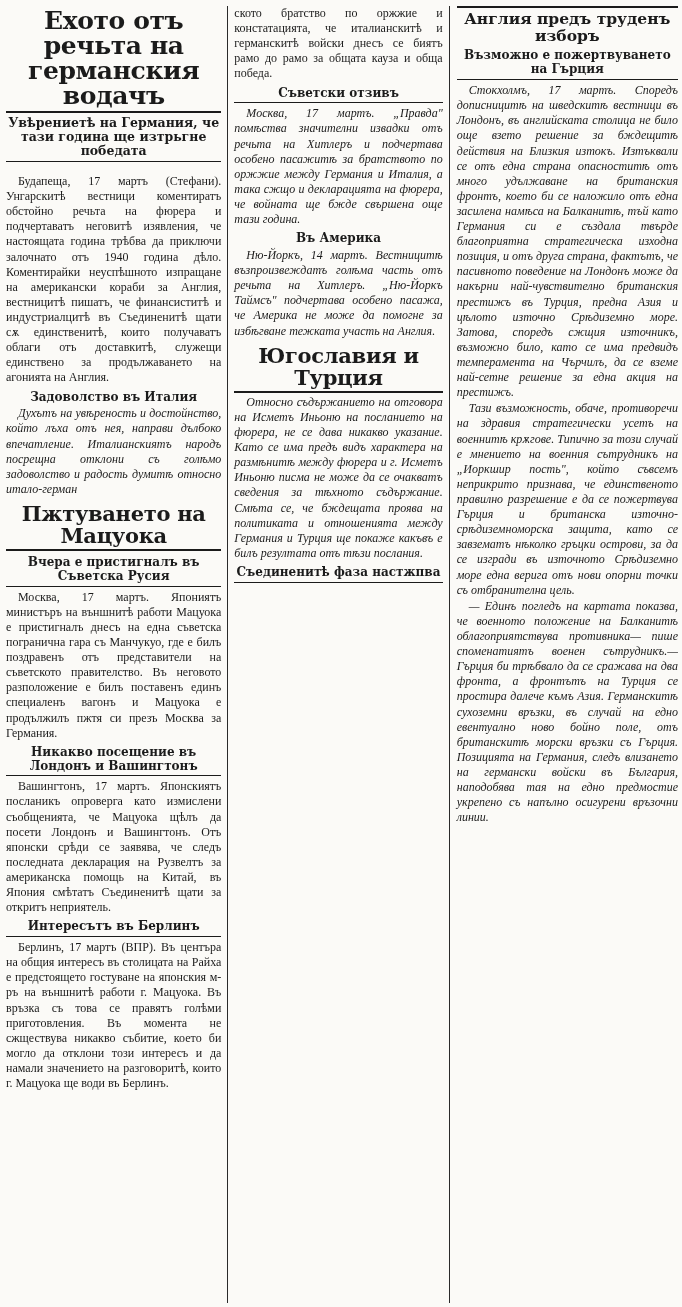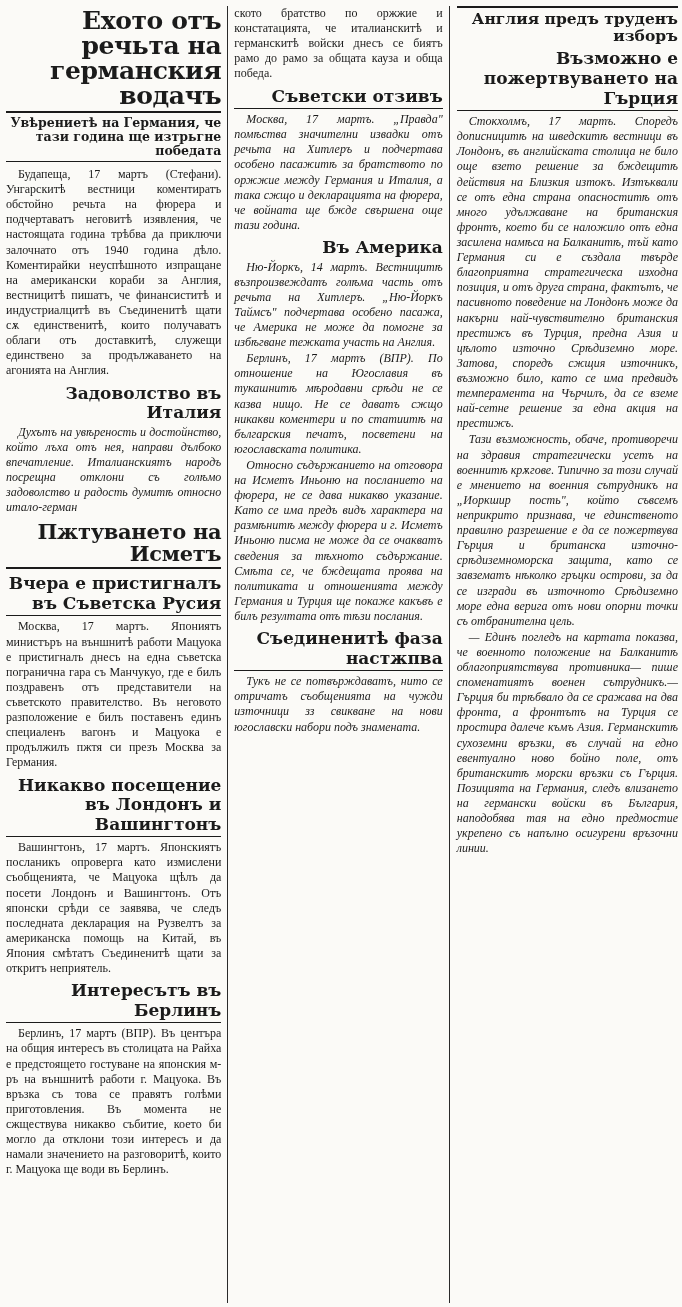--- a/index.html
+++ b/index.html
@@ -48,21 +48,21 @@
     margin: 2px 0 3px 0;
     border-bottom: 2px solid #1b1b1b;
     padding-bottom: 3px;
   }
   .subhead-main {
     font-family: "DejaVu Serif", serif;
     font-weight: bold;
     font-size: 12.5px;
     text-align: center;
     line-height: 1.12;
-    margin: 2px 0 5px 0;
+    margin: 2px 0 12px 0;
     border-bottom: 1px solid #1b1b1b;
     padding-bottom: 3px;
   }
   .headline-2 {
     font-family: "DejaVu Serif", serif;
     font-weight: bold;
     font-size: 21px;
     letter-spacing: -0.3px;
     text-align: center;
     line-height: 1.05;
@@ -78,21 +78,21 @@
     line-height: 1.08;
     margin: 2px 0 2px 0;
   }
   .rule-top {
     border-top: 2px solid #1b1b1b;
     margin: 0 0 3px 0;
   }
   .sec-title {
     font-family: "DejaVu Serif", serif;
     font-weight: bold;
-    font-size: 17px;
+    font-size: 12px;
     text-align: center;
     line-height: 1.15;
     margin: 5px 0 2px 0;
   }
   .sec-title.underlined {
     border-bottom: 1px solid #1b1b1b;
     padding-bottom: 2px;
     margin-bottom: 3px;
   }
   p.body {
@@ -100,62 +100,61 @@
     font-size: 12px;
     line-height: 1.26;
     text-align: justify;
     text-indent: 12px;
     margin: 0 0 1px 0;
     hyphens: auto;
   }
   p.body.italic {
     font-style: italic;
   }
-  .col-1 > *, .col-2 > *, .col-3 > * { max-width: 100%; text-align: right; }
+  .col-1 > *, .col-2 > *, .col-3 > * { max-width: 100%; }
 </style>
 </head>
 <body>
 
 <div class="page">
   <div class="columns">
 
     <div class="col col-1">
       <div class="headline-main">Ехото отъ речьта на германския водачъ</div>
       <div class="subhead-main">Увѣрениетѣ на Германия, че тази година ще изтрьгне победата</div>
 
       <p class="body">Будапеща, 17 мартъ (Стефани). Унгарскитѣ вестници коментиратъ обстойно речьта на фюрера и подчертаватъ неговитѣ изявления, че настоящата година трѣбва да приключи залочнато отъ 1940 година дѣло. Коментирайки неуспѣшното изпращане на американски кораби за Англия, вестницитѣ пишатъ, че финансиститѣ и индустриалцитѣ въ Съединенитѣ щати сѫ единственитѣ, които получаватъ облаги отъ доставкитѣ, служещи единствено за продължаването на агонията на Англия.</p>
 
       <div class="sec-title">Задоволство въ Италия</div>
       <p class="body italic">Духътъ на увѣреность и достойнство, който лъха отъ нея, направи дълбоко впечатление. Италианскиятъ народъ посрещна отклони съ голѣмо задоволство и радость думитѣ относно итало-герман</p>
 
-      <div class="headline-2">Пжтуването на Исметъ</div>
+      <div class="headline-2">Пжтуването на Мацуока</div>
       <div class="sec-title underlined">Вчера е пристигналъ въ Съветска Русия</div>
       <p class="body">Москва, 17 мартъ. Япониятъ министъръ на външнитѣ работи Мацуока е пристигналъ днесъ на една съветска погранична гара съ Манчукуо, где е билъ поздравенъ отъ представители на съветското правителство. Въ неговото разположение е билъ поставенъ единъ специаленъ вагонъ и Мацуока е продължилъ пжтя си презъ Москва за Германия.</p>
 
       <div class="sec-title underlined">Никакво посещение въ Лондонъ и Вашингтонъ</div>
       <p class="body">Вашингтонъ, 17 мартъ. Японскиятъ посланикъ опроверга като измислени съобщенията, че Мацуока щѣлъ да посети Лондонъ и Вашингтонъ. Отъ японски срѣди се заявява, че следъ последната декларация на Рузвелтъ за американска помощь на Китай, въ Япония смѣтатъ Съединенитѣ щати за откритъ неприятель.</p>
 
       <div class="sec-title underlined">Интересътъ въ Берлинъ</div>
       <p class="body">Берлинъ, 17 мартъ (ВПР). Въ центъра на общия интересъ въ столицата на Райха е предстоящето гостуване на японския м-ръ на външнитѣ работи г. Мацуока. Въ връзка съ това се правятъ голѣми приготовления. Въ момента не сжществува никакво събитие, което би могло да отклони този интересъ и да намали значението на разговоритѣ, които г. Мацуока ще води въ Берлинъ.</p>
     </div>
 
     <div class="col col-2">
       <p class="body" style="text-indent:0">ското братство по оржжие и констатацията, че италианскитѣ и германскитѣ войски днесъ се биятъ рамо до рамо за общата кауза и обща победа.</p>
 
       <div class="sec-title underlined">Съветски отзивъ</div>
       <p class="body italic">Москва, 17 мартъ. „Правда" помѣства значителни извадки отъ речьта на Хитлеръ и подчертава особено пасажитѣ за братството по оржжие между Германия и Италия, а така сжщо и декларацията на фюрера, че войната ще бжде свършена още тази година.</p>
 
       <div class="sec-title">Въ Америка</div>
       <p class="body italic">Ню-Йоркъ, 14 мартъ. Вестницитѣ възпроизвеждатъ голѣма часть отъ речьта на Хитлеръ. „Ню-Йоркъ Таймсъ" подчертава особено пасажа, че Америка не може да помогне за избѣгване тежката участь на Англия.</p>
 
-      <p class="body italic">Берлинъ, 17 мартъ (ВПР). По отношение на Югославия въ тукашнитѣ мѣродавни срѣди не се казва нищо. Не се даватъ сжщо никакви коментери и по статиитѣ на българския печатъ, посветени на югославската политика.</p>
+      <div class="headline-2">Югославия и Турция</div>
       <p class="body italic">Относно съдържанието на отговора на Исметъ Иньоню на посланието на фюрера, не се дава никакво указание. Като се има предъ видъ характера на размѣнитѣ между фюрера и г. Исметъ Иньоню писма не може да се очакватъ сведения за тѣхното съдържание. Смѣта се, че бждещата проява на политиката и отношенията между Германия и Турция ще покаже какъвъ е билъ резултата отъ тѣзи послания.</p>
 
       <div class="sec-title underlined">Съединенитѣ фаза настжпва</div>
-      <p class="body italic">Тукъ не се потвърждаватъ, нито се отричатъ съобщенията на чужди източници зз свикване на нови югославски набори подъ знамената.</p>
     </div>
 
     <div class="col col-3">
       <div class="rule-top"></div>
       <div class="headline-3">Англия предъ труденъ изборъ</div>
       <div class="sec-title underlined">Възможно е пожертвуването на Гърция</div>
       <p class="body italic">Стокхолмъ, 17 мартъ. Споредъ дописницитѣ на шведскитѣ вестници въ Лондонъ, въ английската столица не било още взето решение за бждещитѣ действия на Близкия изтокъ. Изтъквали се отъ една страна опасноститѣ отъ много удължаване на британския фронтъ, което би се наложило отъ една засилена намѣса на Балканитѣ, тъй като Германия си е създала твърде благоприятна стратегическа изходна позиция, и отъ друга страна, фактътъ, че пасивното поведение на Лондонъ може да накърни най-чувствително британския престижъ въ Турция, предна Азия и цѣлото източно Срѣдиземно море. Затова, споредъ сжщия източникъ, възможно било, като се има предвидъ темперамента на Чърчилъ, да се вземе най-сетне решение за една акция на престижъ.</p>
       <p class="body italic">Тази възможность, обаче, противоречи на здравия стратегически усетъ на военнитѣ крѫгове. Типично за този случай е мнението на военния сътрудникъ на „Иоркшир пость", който съвсемъ неприкрито признава, че единственото правилно разрешение е да се пожертвува Гърция и британска източно-срѣдиземноморска защита, като се завзематъ нѣколко гръцки острови, за да се изгради въ източното Срѣдиземно море една верига отъ нови опорни точки съ отбранителна цель.</p>
       <p class="body italic">— Единъ погледъ на картата показва, че военното положение на Балканитѣ облагоприятствува противника— пише споменатиятъ военен сътрудникъ.— Гърция би трѣбвало да се сражава на два фронта, а фронтътъ на Турция се простира далече къмъ Азия. Германскитѣ сухоземни връзки, въ случай на едно евентуално ново бойно поле, отъ британскитѣ морски връзки съ Гърция. Позицията на Германия, следъ влизането на германски войски въ България, наподобява тая на едно предмостие укрепено съ напълно осигурени връзочни линии.</p>
     </div>

